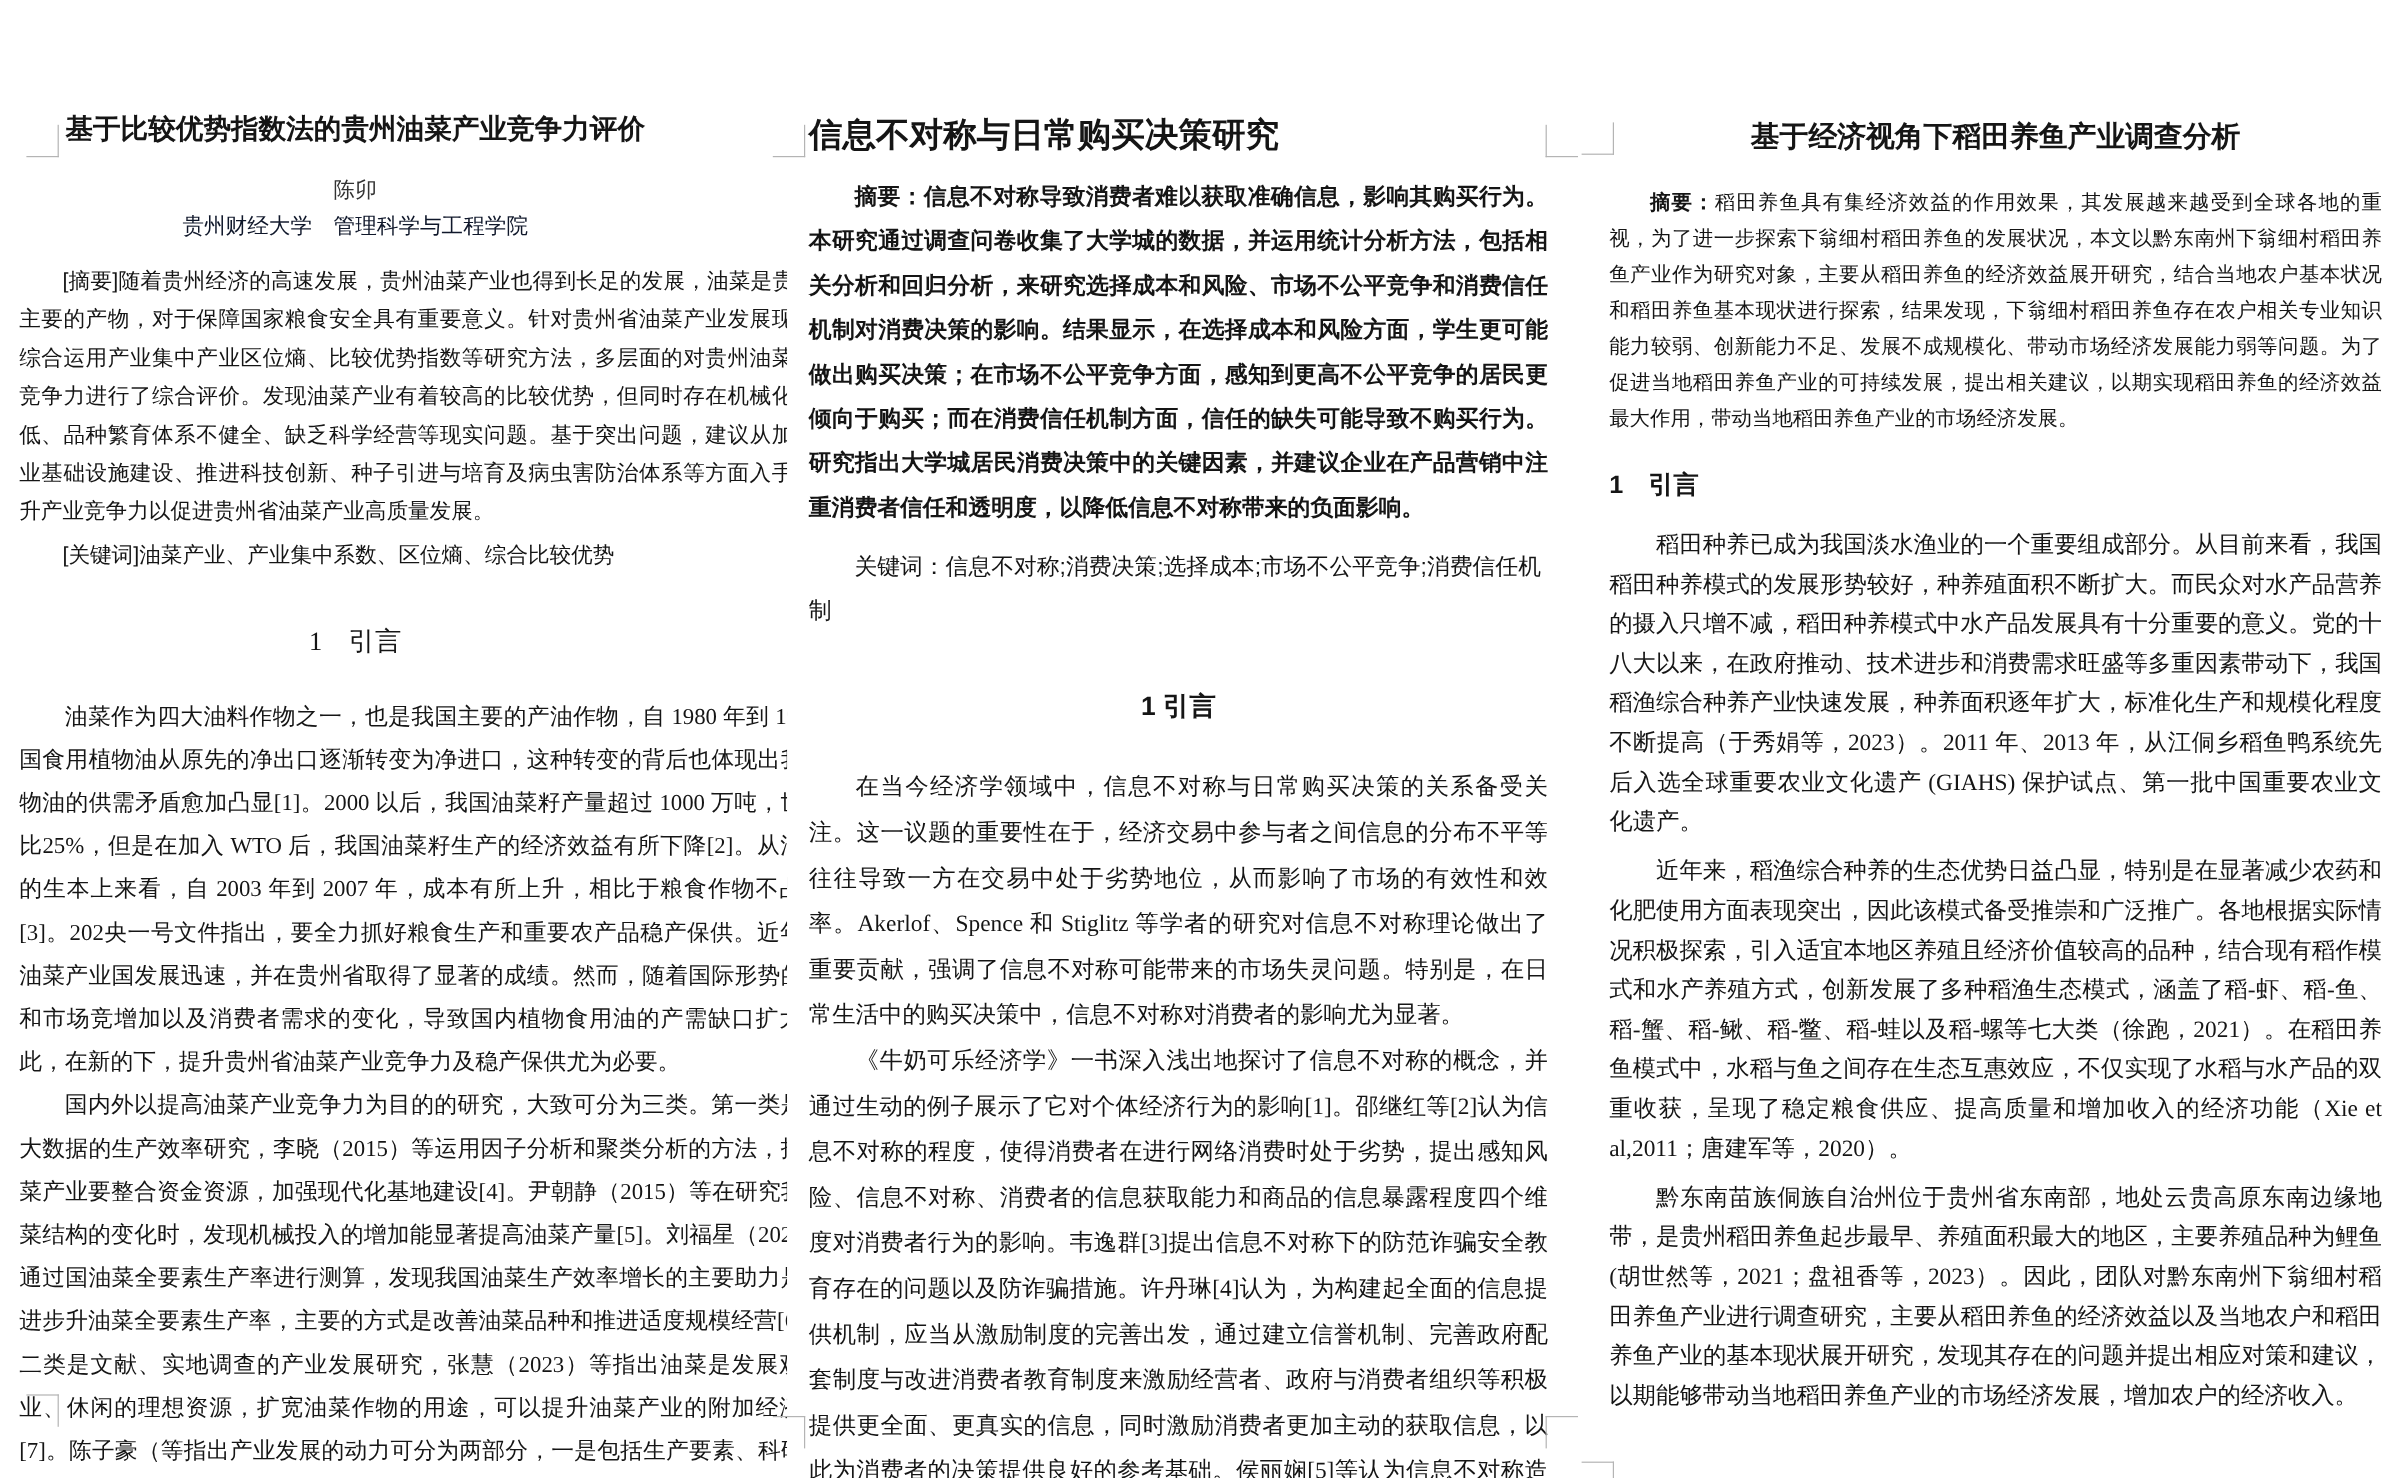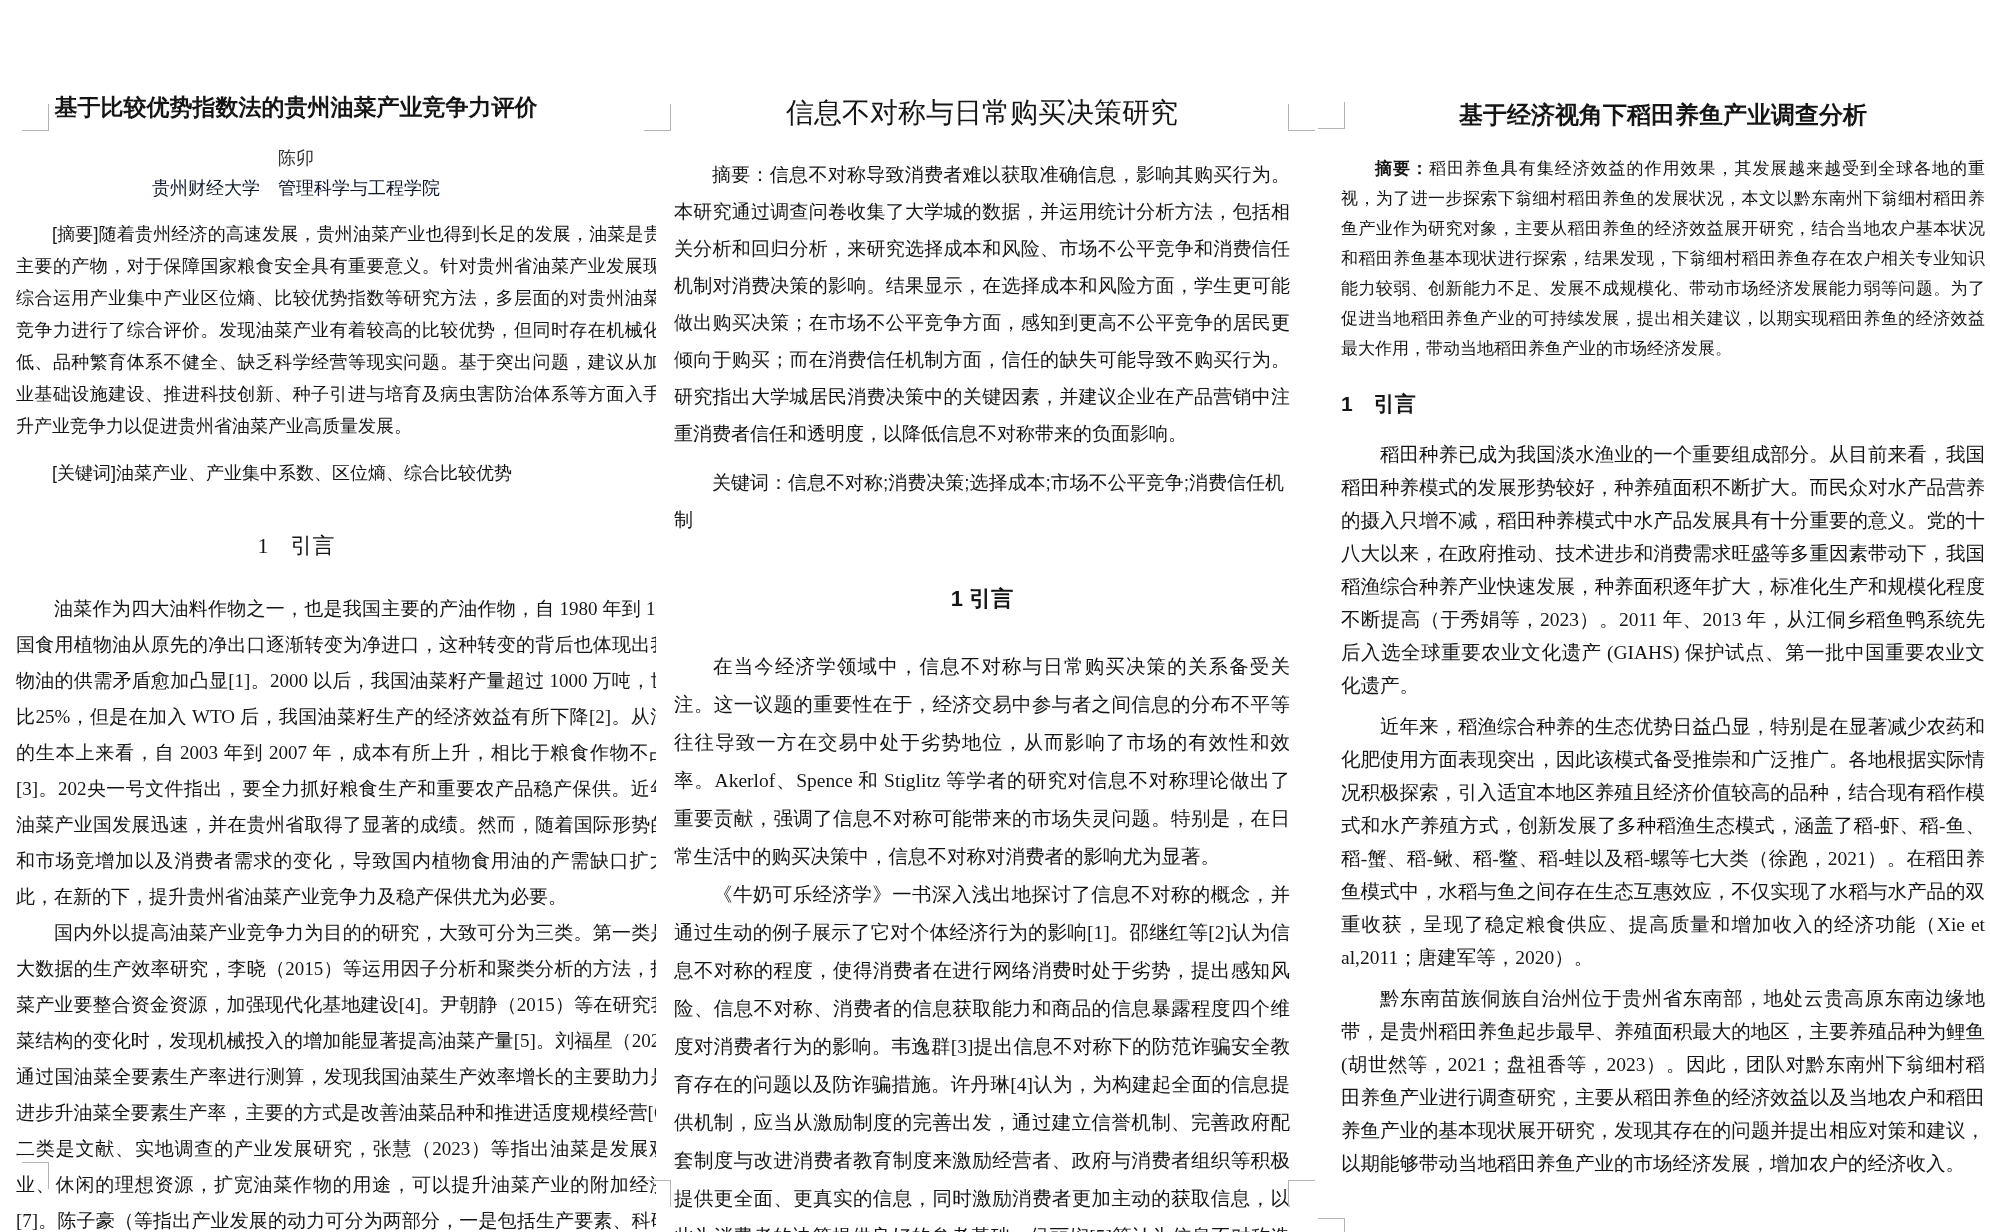--- a/index.html
+++ b/index.html
@@ -18,37 +18,37 @@
   .pl-content { width:700px; padding:92px 0 0 16px; }
   .pl-title  { width:560px; text-align:center; font-family:"Liberation Sans",sans-serif;
                font-weight:bold; font-size:23px; line-height:30px; }
   .pl-author { width:560px; text-align:center; font-size:18px; margin-top:24px; color:#333; }
   .pl-affil  { width:560px; text-align:center; font-size:18px; margin-top:6px; color:#0f172a; }
   .pl-abstract, .pl-keywords {
     width:682px; font-family:"Liberation Sans",sans-serif;
     font-size:18px; line-height:32px; text-align:justify; text-indent:2em; margin:0;
   }
   .pl-abstract { margin-top:18px; }
-  .pl-keywords { margin-top:15px; }
+  .pl-keywords { margin-top:4px; }
   .pl-h1 { width:560px; text-align:center; font-size:22px; font-weight:normal;
            margin:42px 0 30px 0; }
   .pl-body p { width:692px; font-size:19px; line-height:36px; text-align:justify;
                text-indent:2em; margin:0; }
 
   
   .pm-content { width:616px; padding:96px 0 0 18px; }
-  .pm-title    { text-align:center; font-family:"Liberation Sans",sans-serif;
-                 font-weight:normal; font-size:28px; line-height:34px; }
+  .pm-title    { font-family:"Liberation Sans",sans-serif;
+                 font-weight:bold; font-size:28px; line-height:34px; }
   .pm-subtitle { text-align:center; font-family:"Liberation Sans",sans-serif;
                  font-weight:bold; font-size:24px; line-height:30px; margin-top:20px; }
   .pm-abstract, .pm-keywords {
     font-family:"Liberation Sans",sans-serif; font-size:19px; line-height:37px;
     text-align:justify; text-indent:2em; margin:0;
   }
-  .pm-abstract { margin-top:26px; }
+  .pm-abstract { margin-top:16px;font-weight:bold; }
   .pm-keywords { margin-top:12px; text-align:left; }
   .pm-h1 { text-align:center; font-family:"Liberation Sans",sans-serif; font-weight:bold;
            font-size:22px; margin:46px 0 34px 0; }
   .pm-body p { font-size:19.5px; line-height:38px; text-align:justify;
                text-indent:2em; margin:0; }
 
   
   .pr-content { width:644px; padding:100px 0 0 5px; }
   .pr-title { text-align:center; font-weight:bold; font-size:24px; line-height:30px; }
   .pr-abstract { font-size:17px; line-height:30px; text-align:justify;

